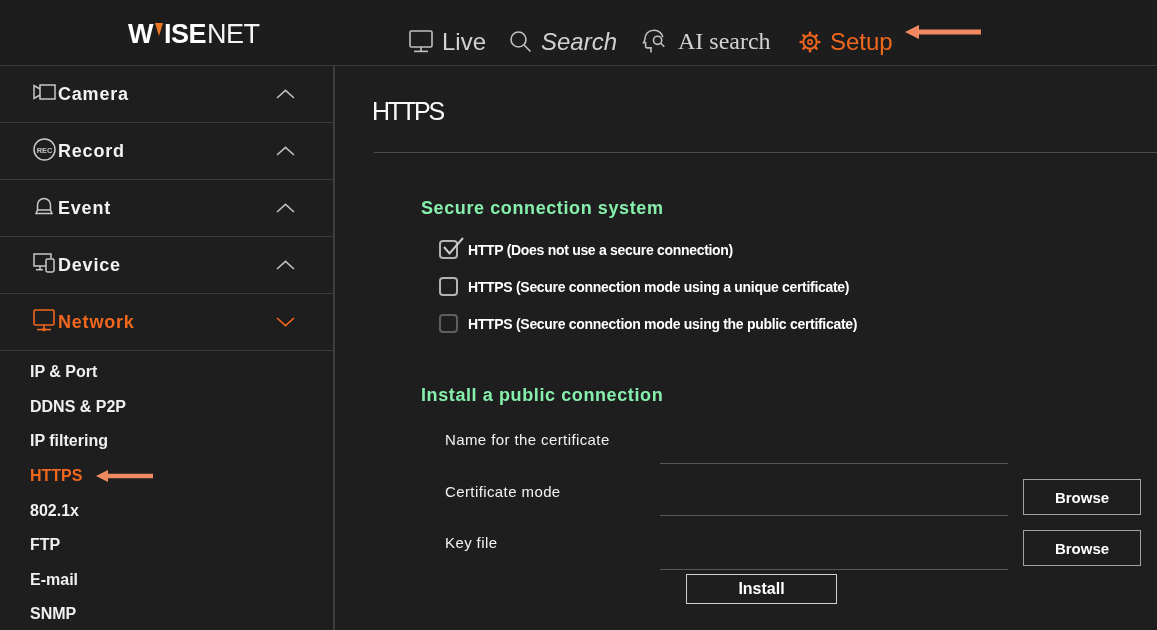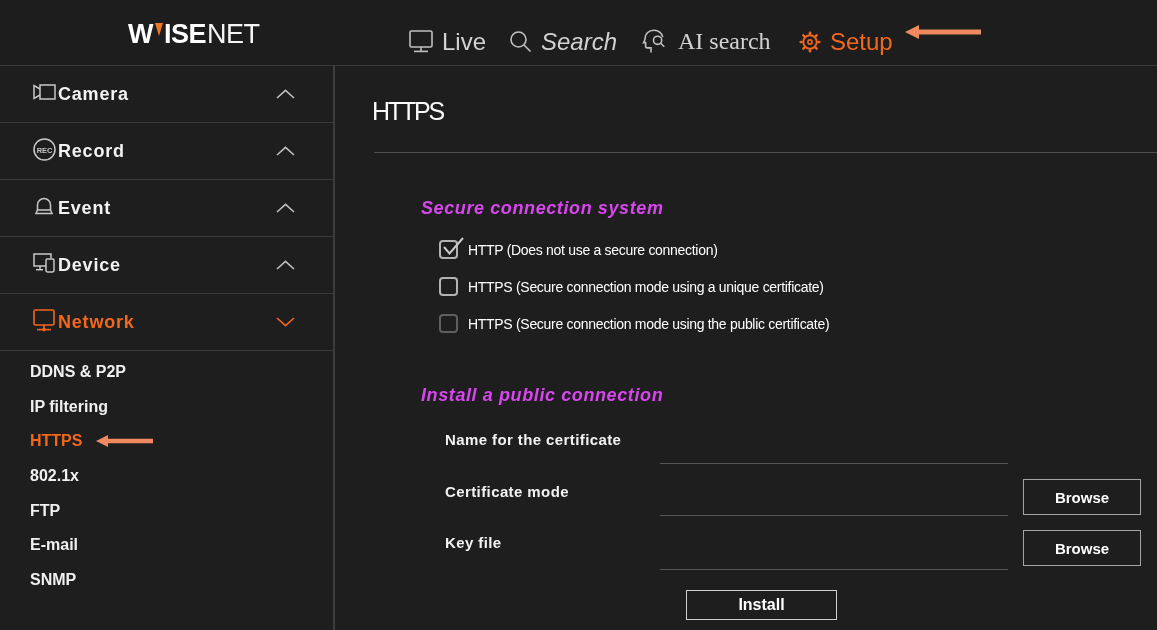--- a/index.html
+++ b/index.html
@@ -28,30 +28,30 @@
 #submenu { position:absolute; left:0; top:285px; width:333px; border-top:1px solid #3a3a3c; padding-top:4px; }
 .sub { position:relative; height:34.6px; display:flex; align-items:center; padding-left:30px;
   font-size:16px; font-weight:700; color:#f0f0f0; }
 .sub.active { color:#f2671e; }
 
 
 #main { position:absolute; left:333px; top:65px; width:824px; height:565px; background:#1e1e1f;
   border-left:2px solid #3d3d3f; border-top:1px solid #3a3a3c; }
 #title { position:absolute; left:37px; top:31px; font-size:25px; letter-spacing:-2.2px; color:#fafafa; }
 #hr { position:absolute; left:39px; top:86px; width:785px; height:1px; background:#4c4c4c; }
-.h2 { position:absolute; left:86px; font-size:18px; font-weight:700; letter-spacing:0.6px; color:#d946ef;font-style:italic; }
+.h2 { position:absolute; left:86px; font-size:18px; font-weight:700; letter-spacing:0.6px; color:#86efac; }
 .cbrow { position:absolute; left:104px; display:flex; align-items:center; }
 .cbox { width:19px; height:19px; border:2px solid #b3b3b3; border-radius:4px; position:relative; }
 .cbox.dim { border-color:#5f5f5f; }
-.cblbl { margin-left:10px; font-size:14px; font-weight:400; letter-spacing:-0.3px; color:#fff; }
-.flabel { position:absolute; left:110px; font-size:15px; font-weight:700; letter-spacing:0.4px; color:#f2f2f2; }
+.cblbl { margin-left:10px; font-size:14px; font-weight:700; letter-spacing:-0.3px; color:#fff; }
+.flabel { position:absolute; left:110px; font-size:15px; font-weight:400; letter-spacing:0.4px; color:#f2f2f2; }
 .uline { position:absolute; left:325px; width:348px; height:1px; background:#565656; }
 .browse { position:absolute; left:688px; width:118px; height:36px; border:1px solid #a3a3a3;
   color:#fff; font-size:15px; font-weight:700; display:flex; align-items:center; justify-content:center; }
-#btns { position:absolute; left:351px; top:524px; display:flex;flex-direction:column; }
+#btns { position:absolute; left:351px; top:508px; display:flex;flex-direction:column; }
 .btn { width:151px; height:30px; display:flex; align-items:center; justify-content:center;
   font-size:16px; font-weight:700; }
 #install { border:1px solid #cfcfcf; color:#fff; }
 #delete { border:1px solid #4a4a4a; border-left:none; color:#585858; width:118px; }
 </style>
 </head>
 <body>
 <div id="page">
 
   <div id="header">
@@ -168,20 +168,21 @@
           <line x1="5" y1="20.6" x2="19" y2="20.6"></line>
           <circle cx="12" cy="20.6" r="1.8" fill="#f2671e" stroke="none"></circle>
         </svg>
       </span>
       <span class="lbl">Network</span>
       <span class="chev"><svg width="19" height="10" viewBox="0 0 19 10" fill="none" stroke="#f2671e" stroke-width="1.6">
             <path d="M1 1 L9.5 8.7 L18 1"></path>
           </svg></span>
     </div>
     <div id="submenu">
+      <div class="sub">IP &amp; Port</div>
       <div class="sub">DDNS &amp; P2P</div>
       <div class="sub">IP filtering</div>
       <div class="sub active">HTTPS
         <svg style="margin-left:14px" width="57" height="14" viewBox="0 0 57 14">
           <path d="M0 7 L12 1 L12 4.7 L57 4.7 L57 9.3 L12 9.3 L12 13 Z" fill="#ef8a60"></path>
         </svg>
       </div>
       <div class="sub">802.1x</div>
       <div class="sub">FTP</div>
       <div class="sub">E-mail</div>

